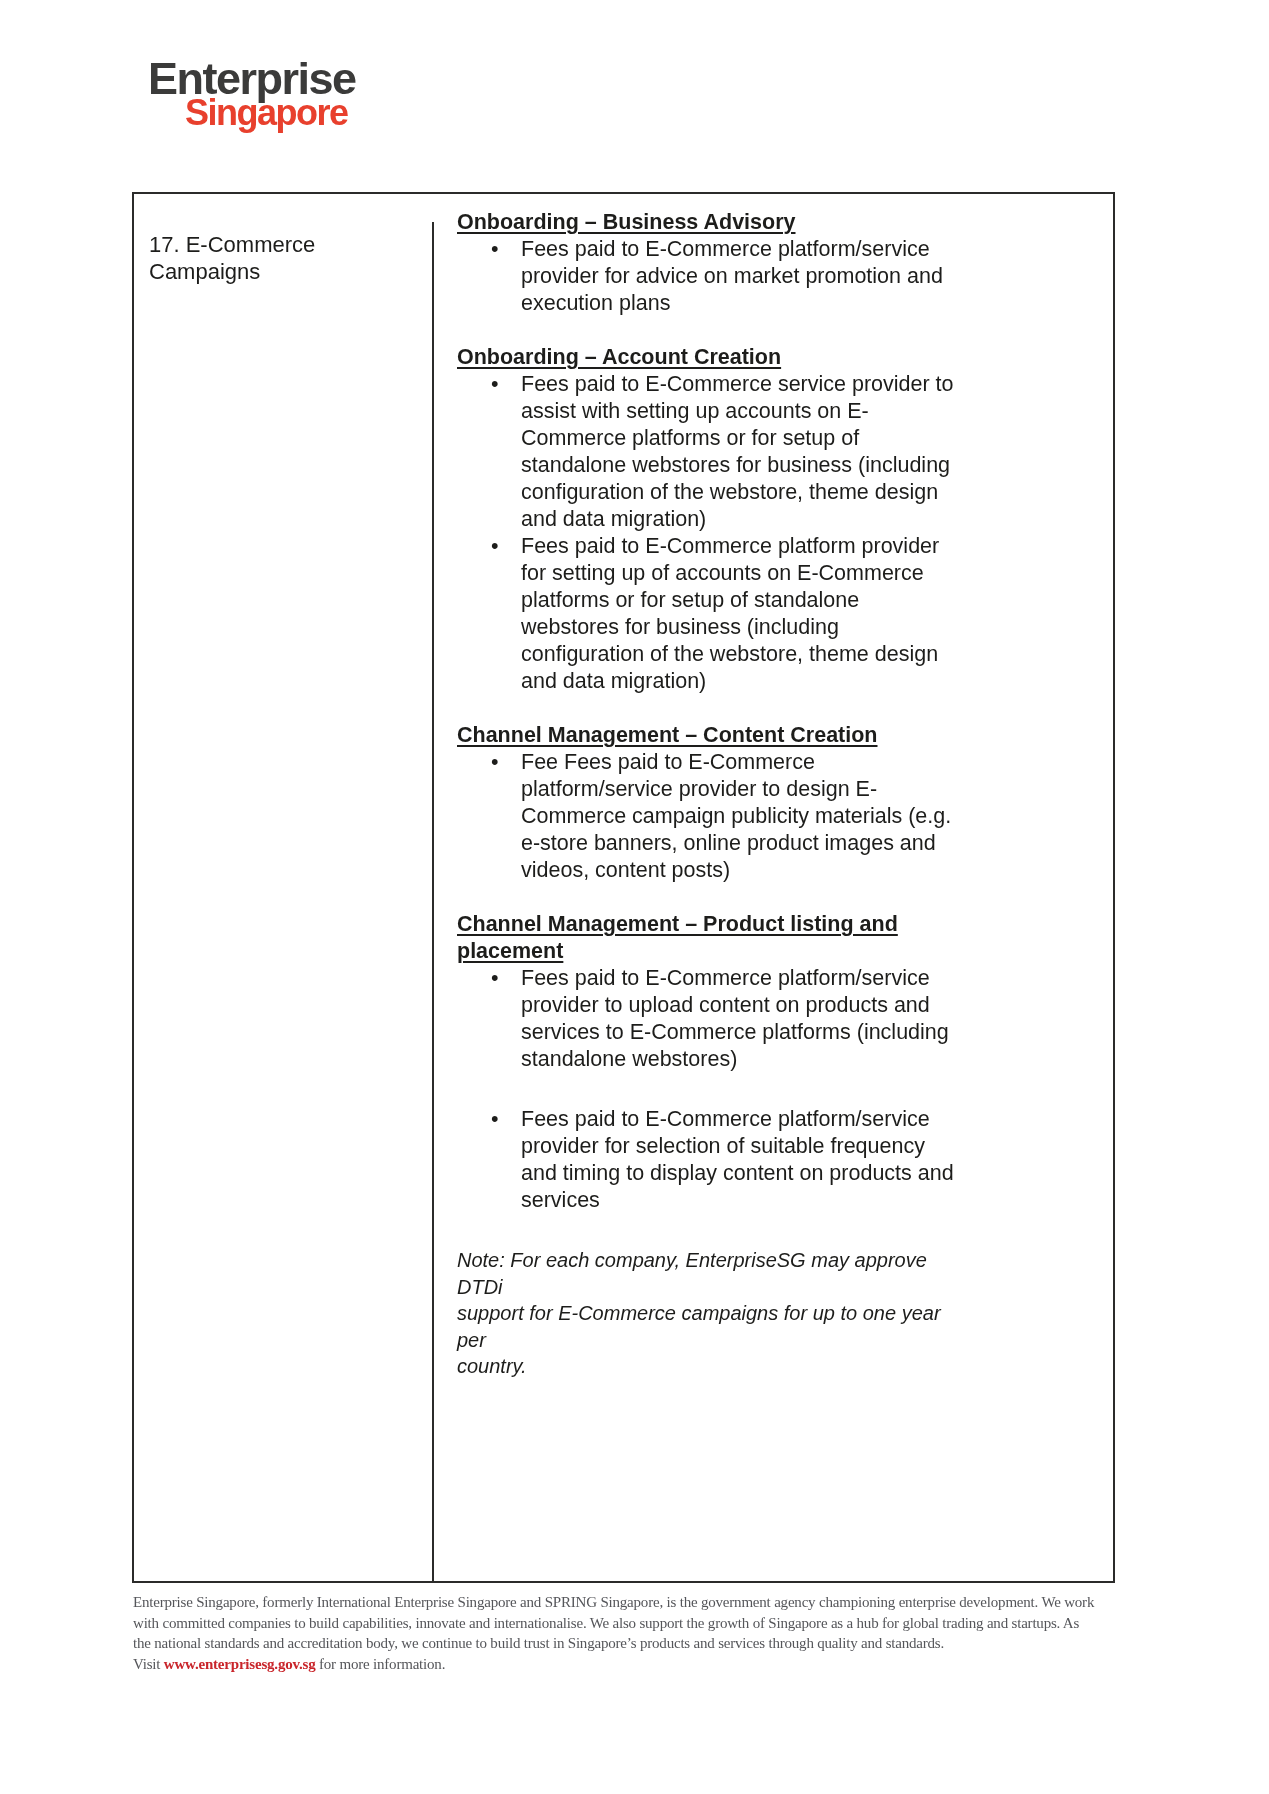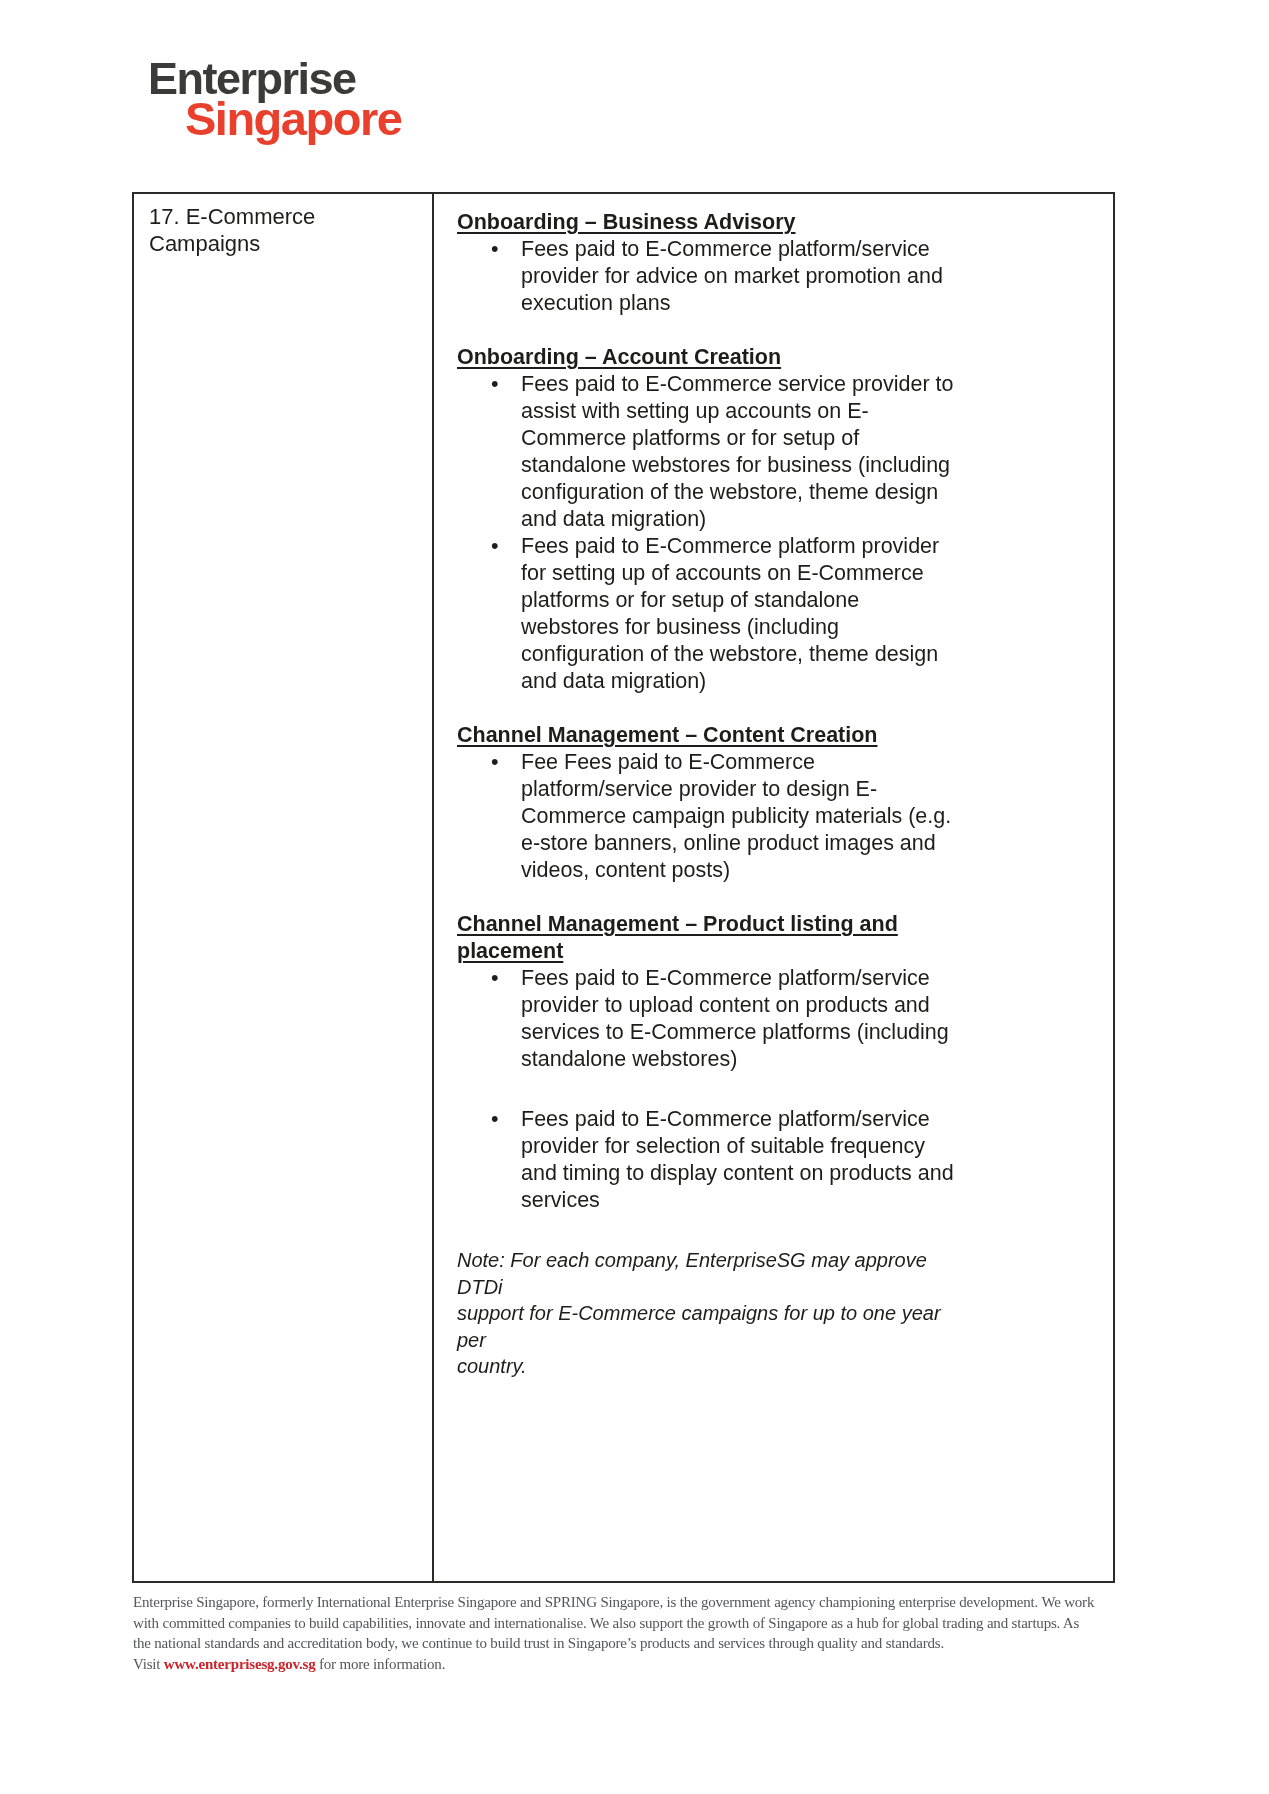--- a/index.html
+++ b/index.html
@@ -7,30 +7,30 @@
     position:relative;
     width:1269px;height:1794px;
     background:#ffffff;
     font-family:"Liberation Sans",sans-serif;
     color:#1d1d1b;
     overflow:hidden;
   }
   
   .logo{position:absolute;left:148px;top:56px;font-weight:bold;letter-spacing:-1.5px;line-height:1.0;}
   .logo-line1{font-size:45px;color:#3b3b3a;}
-  .logo-line2{font-size:47px;color:#e8402d;margin-left:37px;margin-top:-6px;}
+  .logo-line2{font-size:36px;color:#e8402d;margin-left:37px;margin-top:-6px;}
 
   
   .doc-table{
     position:absolute;left:132px;top:192px;width:983px;height:1391px;
     border:2px solid #2b2b2a;box-sizing:border-box;display:flex;
   }
   .col-left{
     width:300px;flex:0 0 300px;border-right:2px solid #2b2b2a;box-sizing:border-box;
-    padding:9px 10px 0 15px;font-size:22px;line-height:27px;
+    padding:9px 10px 0 15px;font-size:22px;line-height:27px;margin-top:28px;
   }
   .col-right{
     flex:1;box-sizing:border-box;
     padding:7px 150px 0 23px;
     font-size:21.5px;line-height:27px;
   }
   .section-heading{
     font-weight:bold;
     text-decoration:underline;
     text-decoration-thickness:2px;

